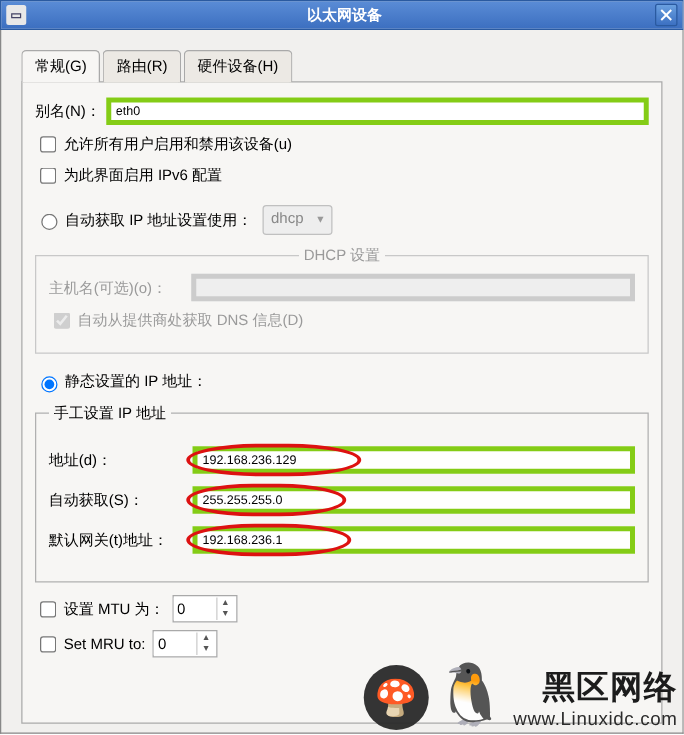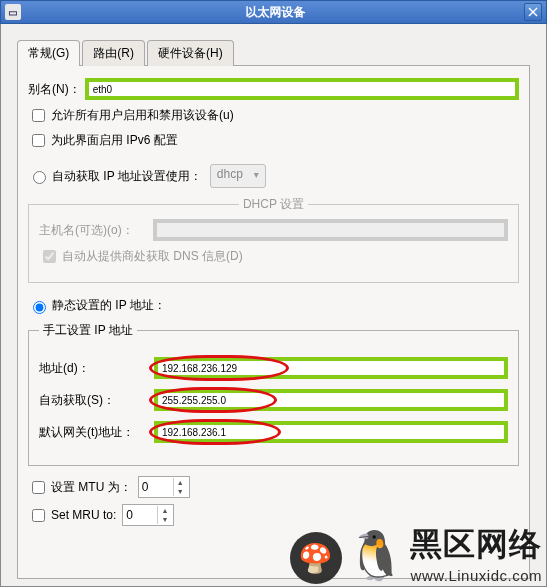--- a/index.html
+++ b/index.html
@@ -147,21 +147,21 @@
     pointer-events: none;
   }
   .watermark .mush {
     width: 52px; height: 52px; border-radius: 50%;
     background: #2a2a2a; margin-right: 4px;
     display:flex; align-items:center; justify-content:center;
   }
   .watermark .mush span { font-size:28px; }
   .watermark .tux { font-size: 48px; margin-right:4px; }
   .watermark .text { text-align:right; }
-  .watermark .big { font-size: 32px; font-weight: bold; letter-spacing:1px; color:#111;}
+  .watermark .big { font-size: 26px; font-weight: bold; letter-spacing:1px; color:#111;}
   .watermark .small { font-size: 15px; color:#222; letter-spacing:0.5px;}
 </style>
 </head>
 <body>
 
 <div class="titlebar">
   <div class="icon">▭</div>
   <div class="title">以太网设备</div>
   <div class="close">
     <svg viewBox="0 0 10 10">

